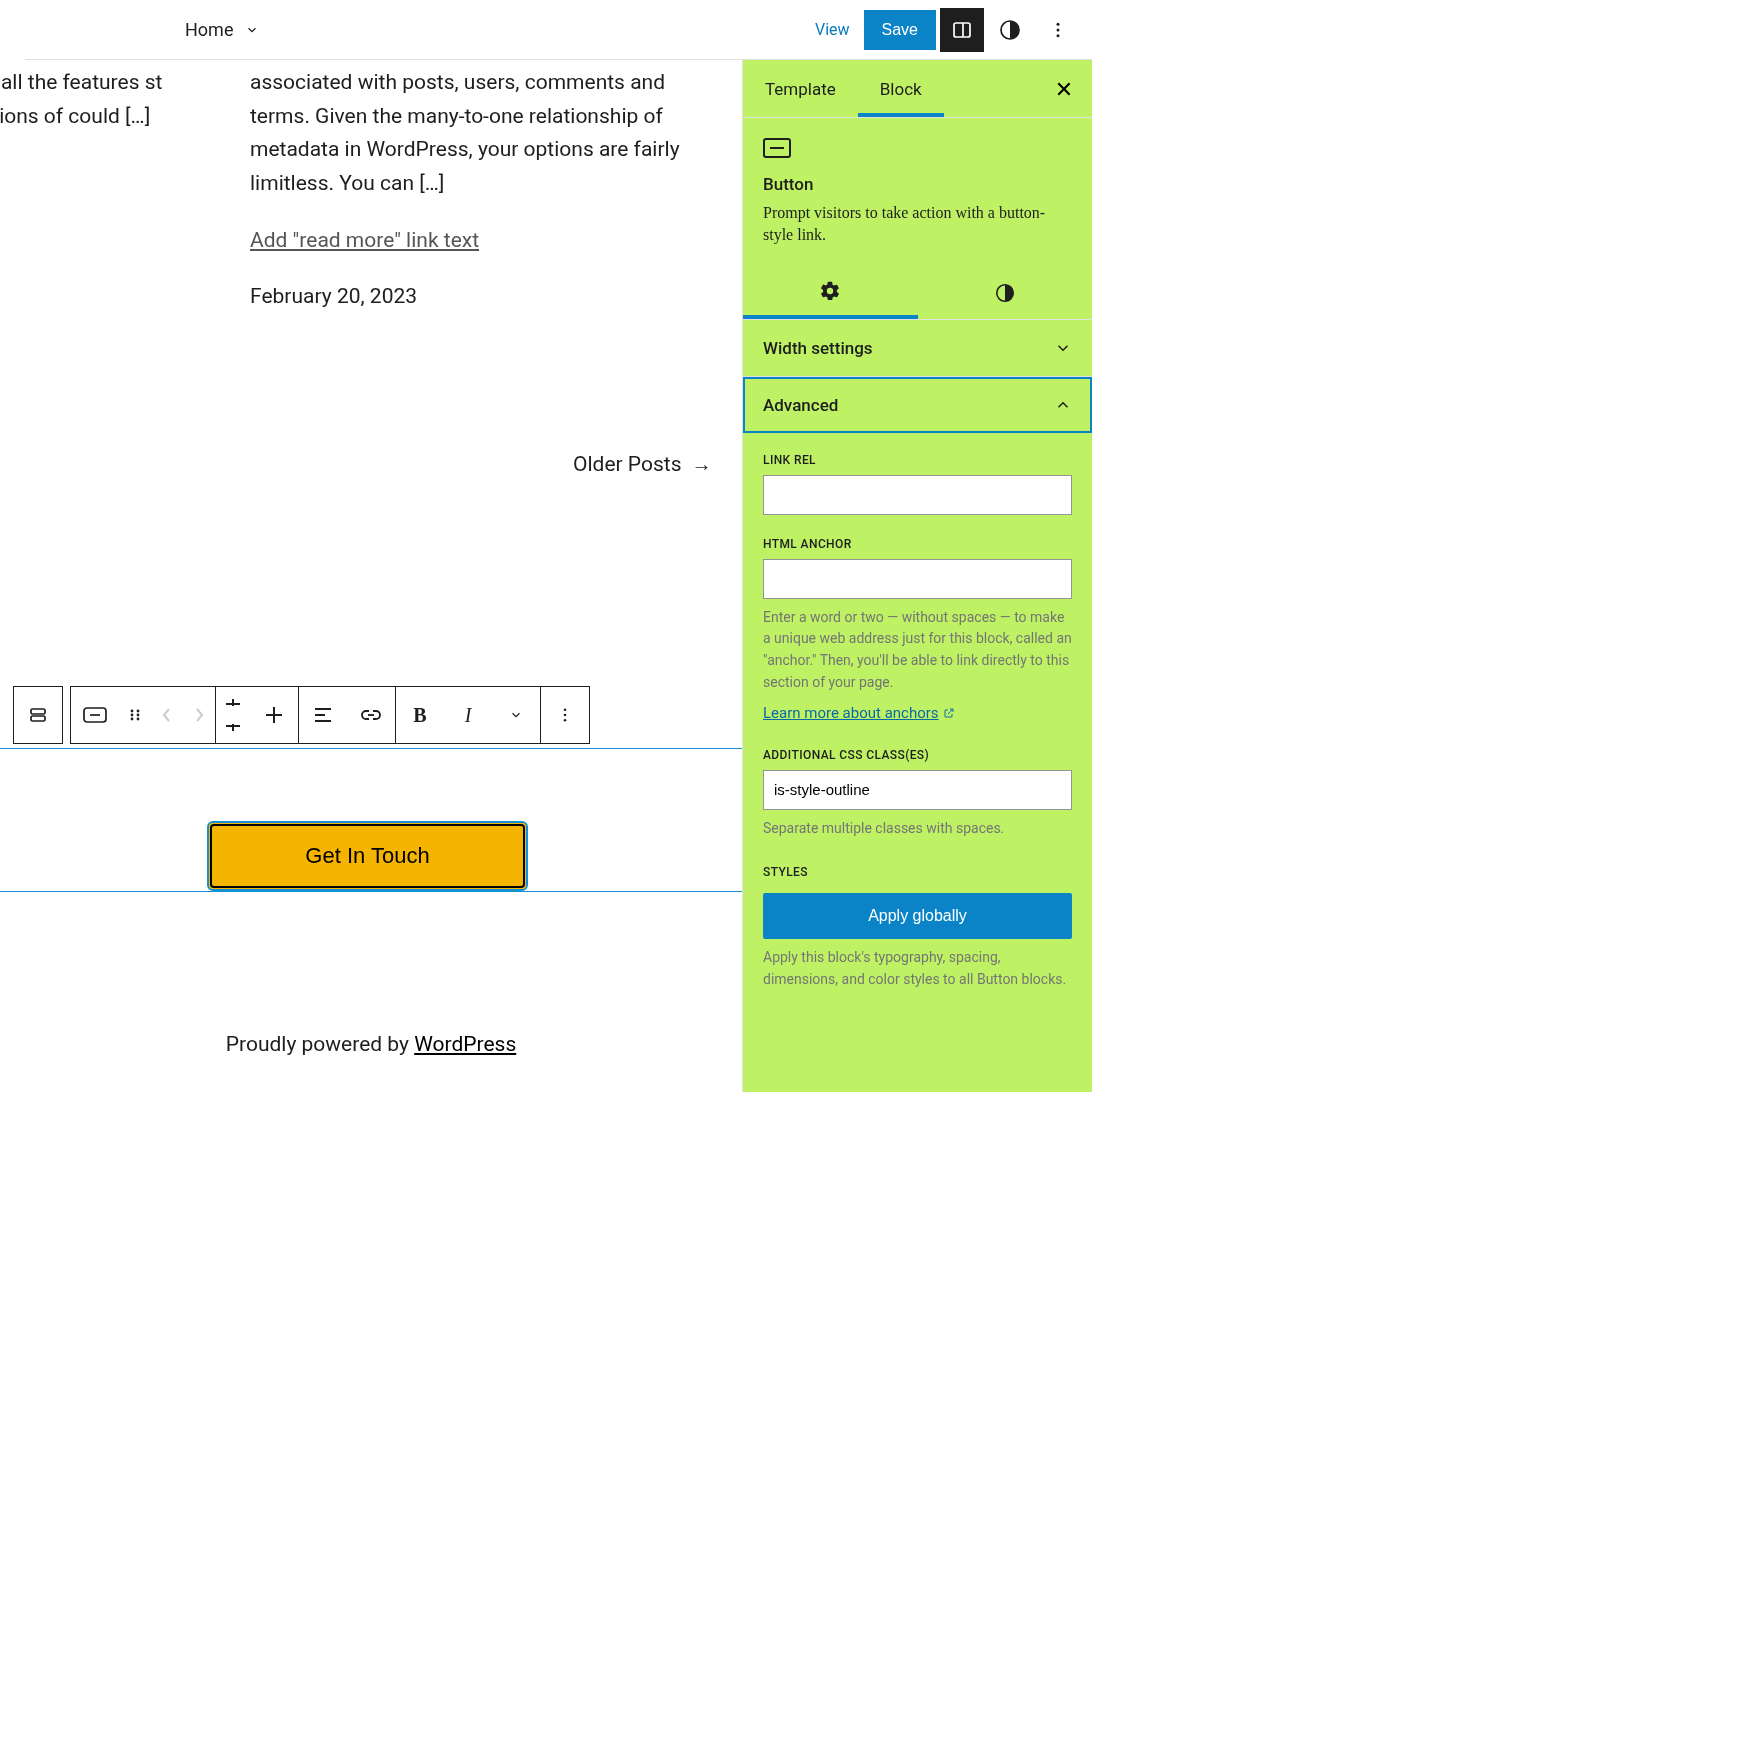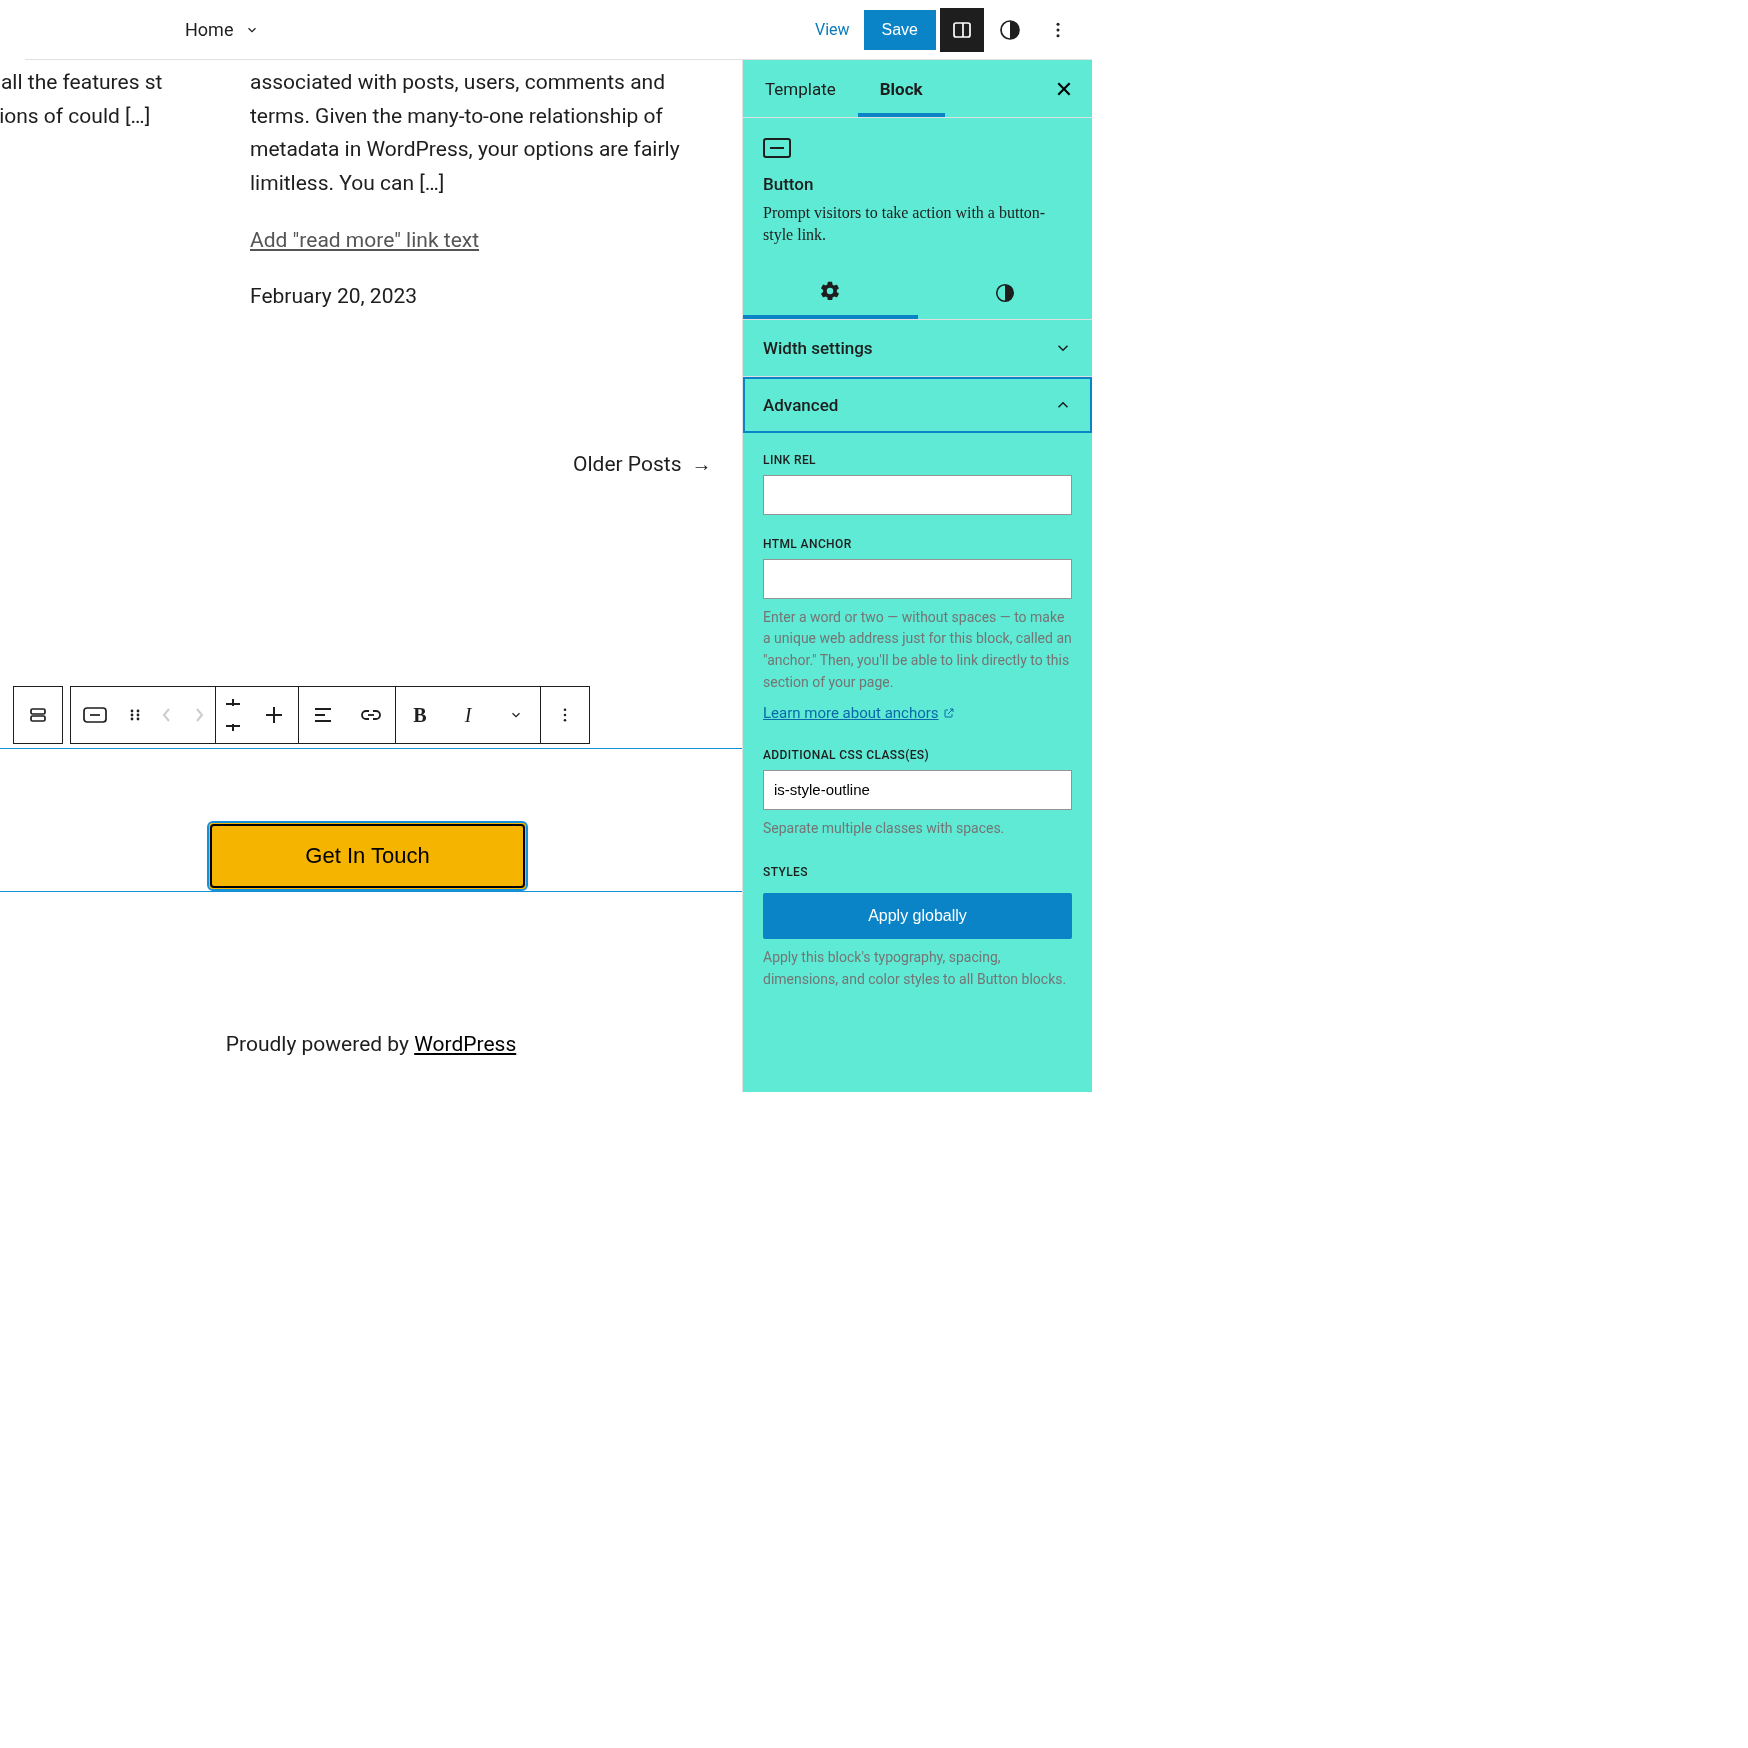--- a/index.html
+++ b/index.html
@@ -76,21 +76,21 @@
   }
   .canvas {
     flex: 1;
     position: relative;
     background: #fff;
     border-right: 1px solid #e0e0e0;
     overflow: hidden;
   }
   .sidebar {
     width: 349px;
-    background: #5eead4;
+    background: #bef264;
     overflow-y: auto;
   }
   
   .excerpt-left {
     position: absolute;
     left: -40px;
     top: 6px;
     width: 270px;
     font-size: 21px;
     line-height: 1.6;
@@ -207,21 +207,21 @@
     position: relative;
     height: 58px;
   }
   .sb-tab {
     padding: 18px 22px;
     font-size: 17px;
     color: #1e1e1e;
     cursor: pointer;
   }
   .sb-tab.active {
-    font-weight: 700;
+    font-weight: 400;
     border-bottom: 4px solid #0a84c7;
     padding-bottom: 14px;
   }
   .sb-close {
     position: absolute;
     right: 8px;
     top: 10px;
     width: 40px;
     height: 40px;
     display: flex;

